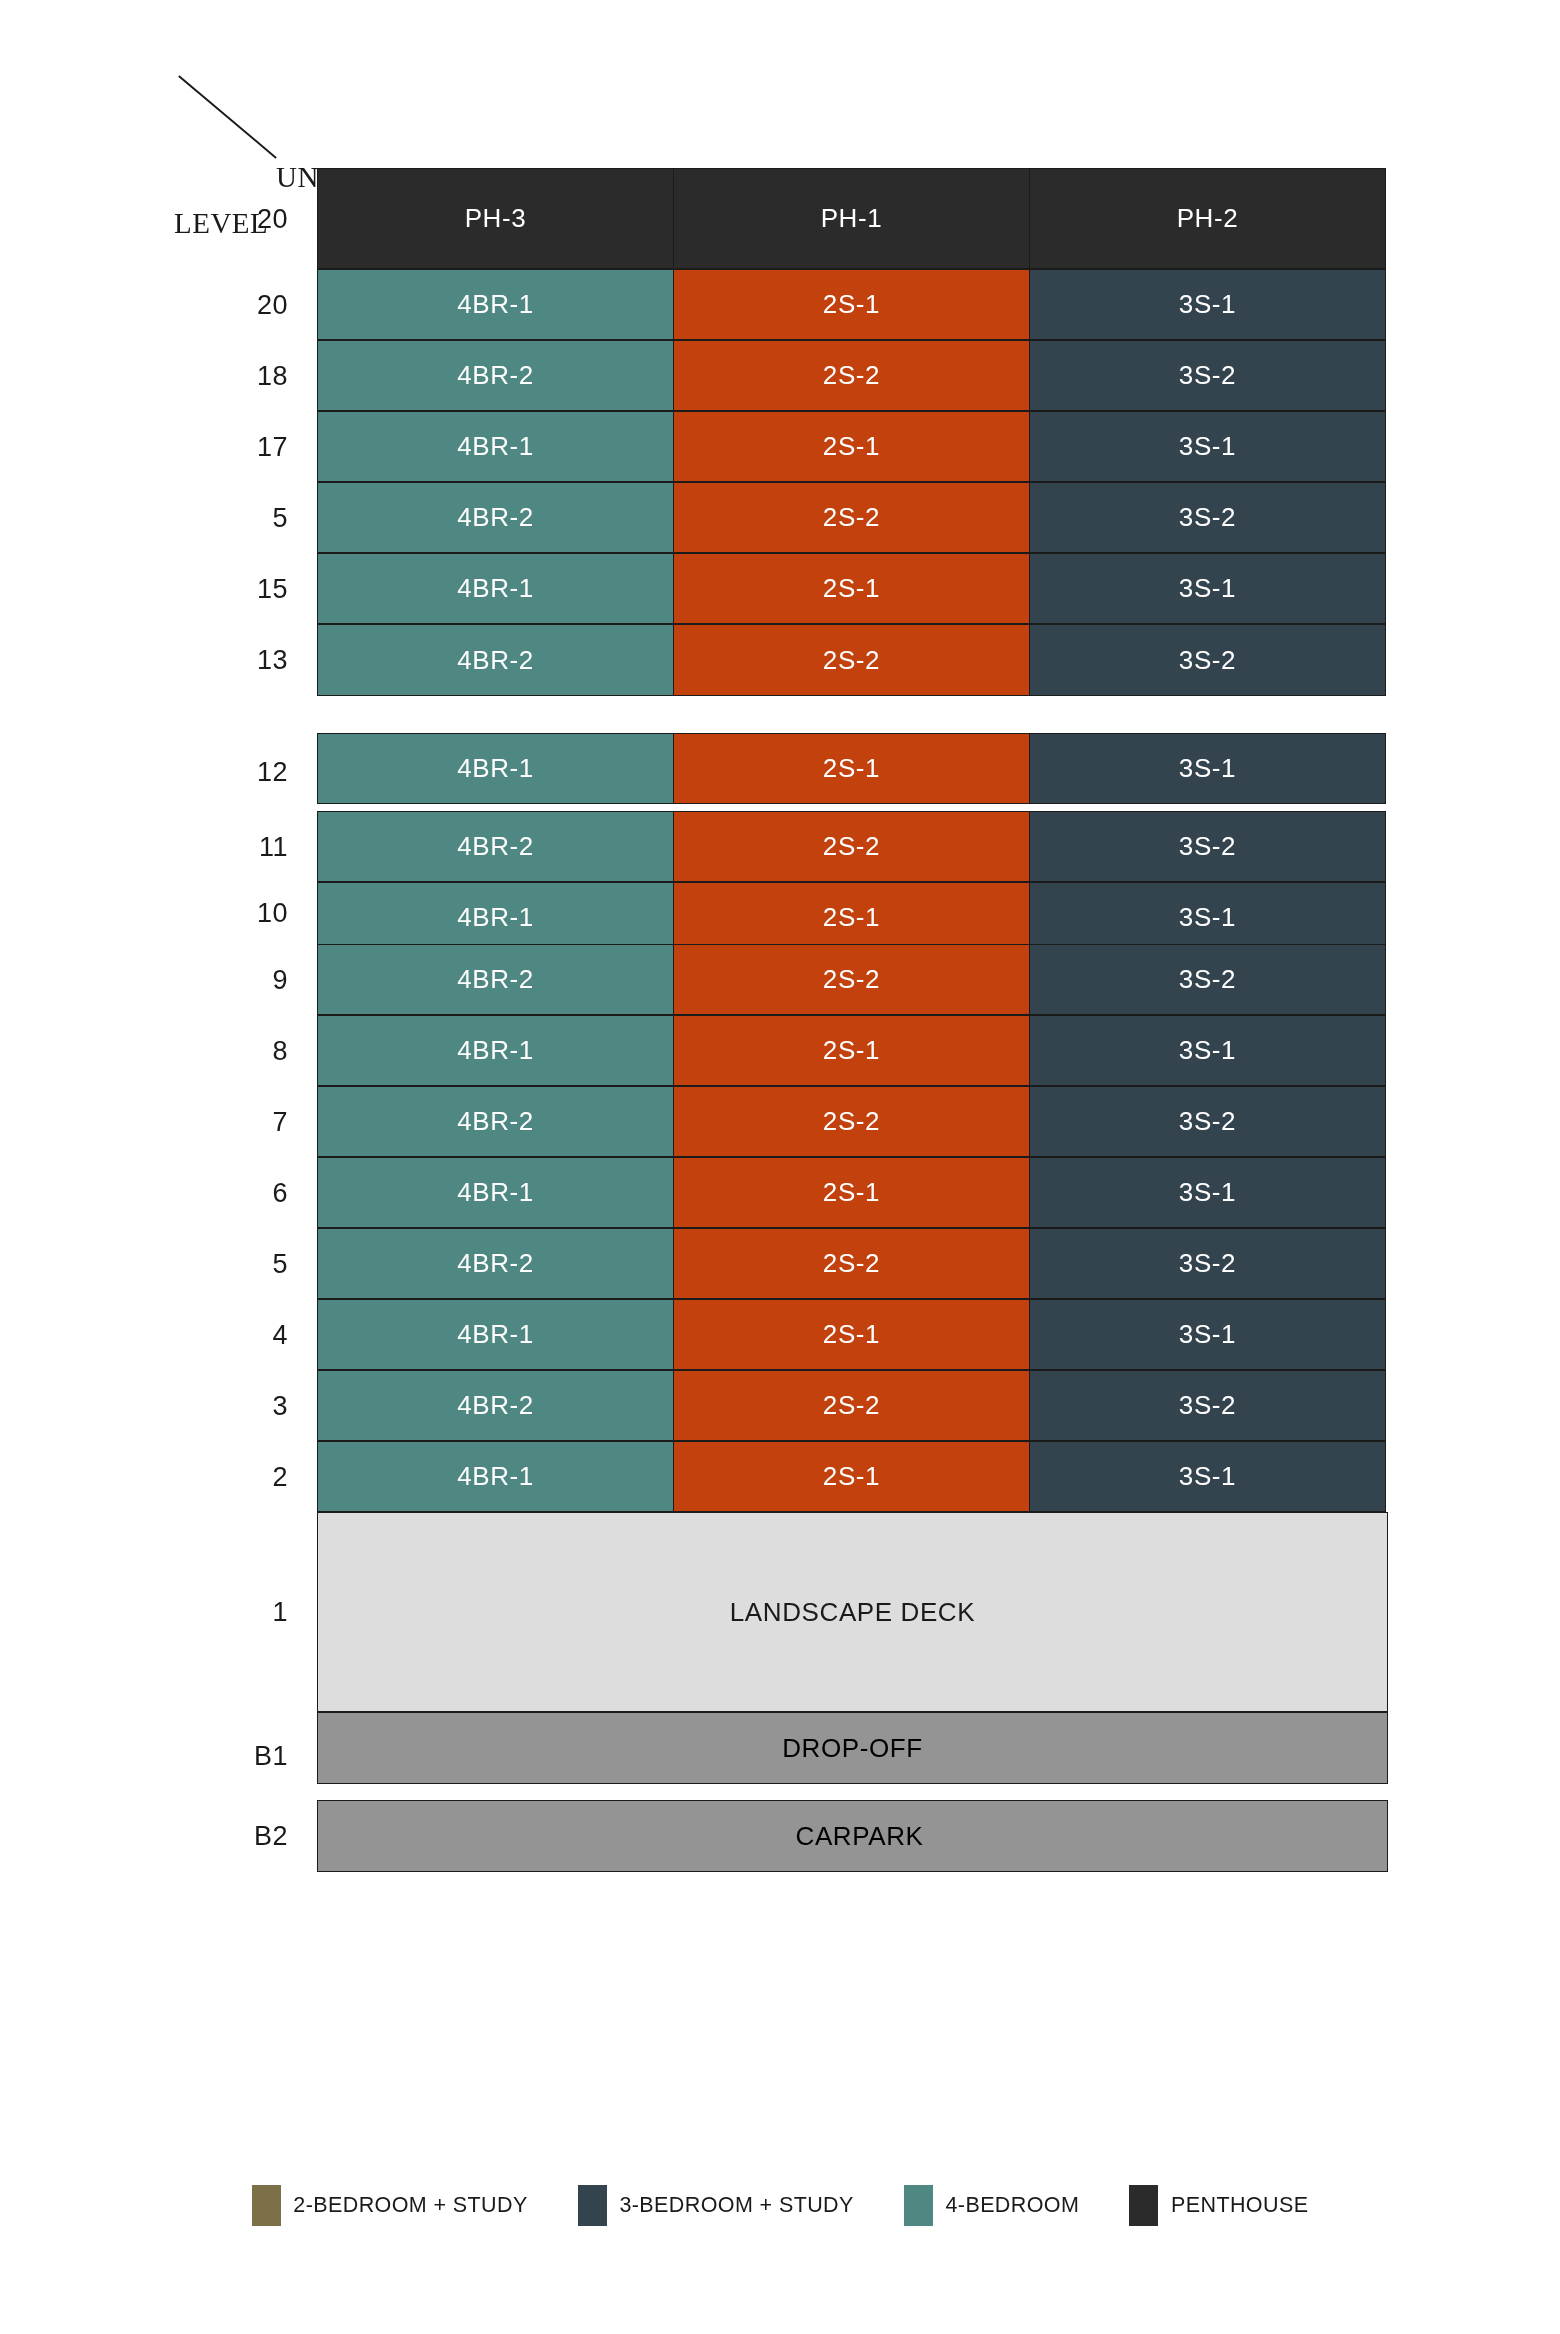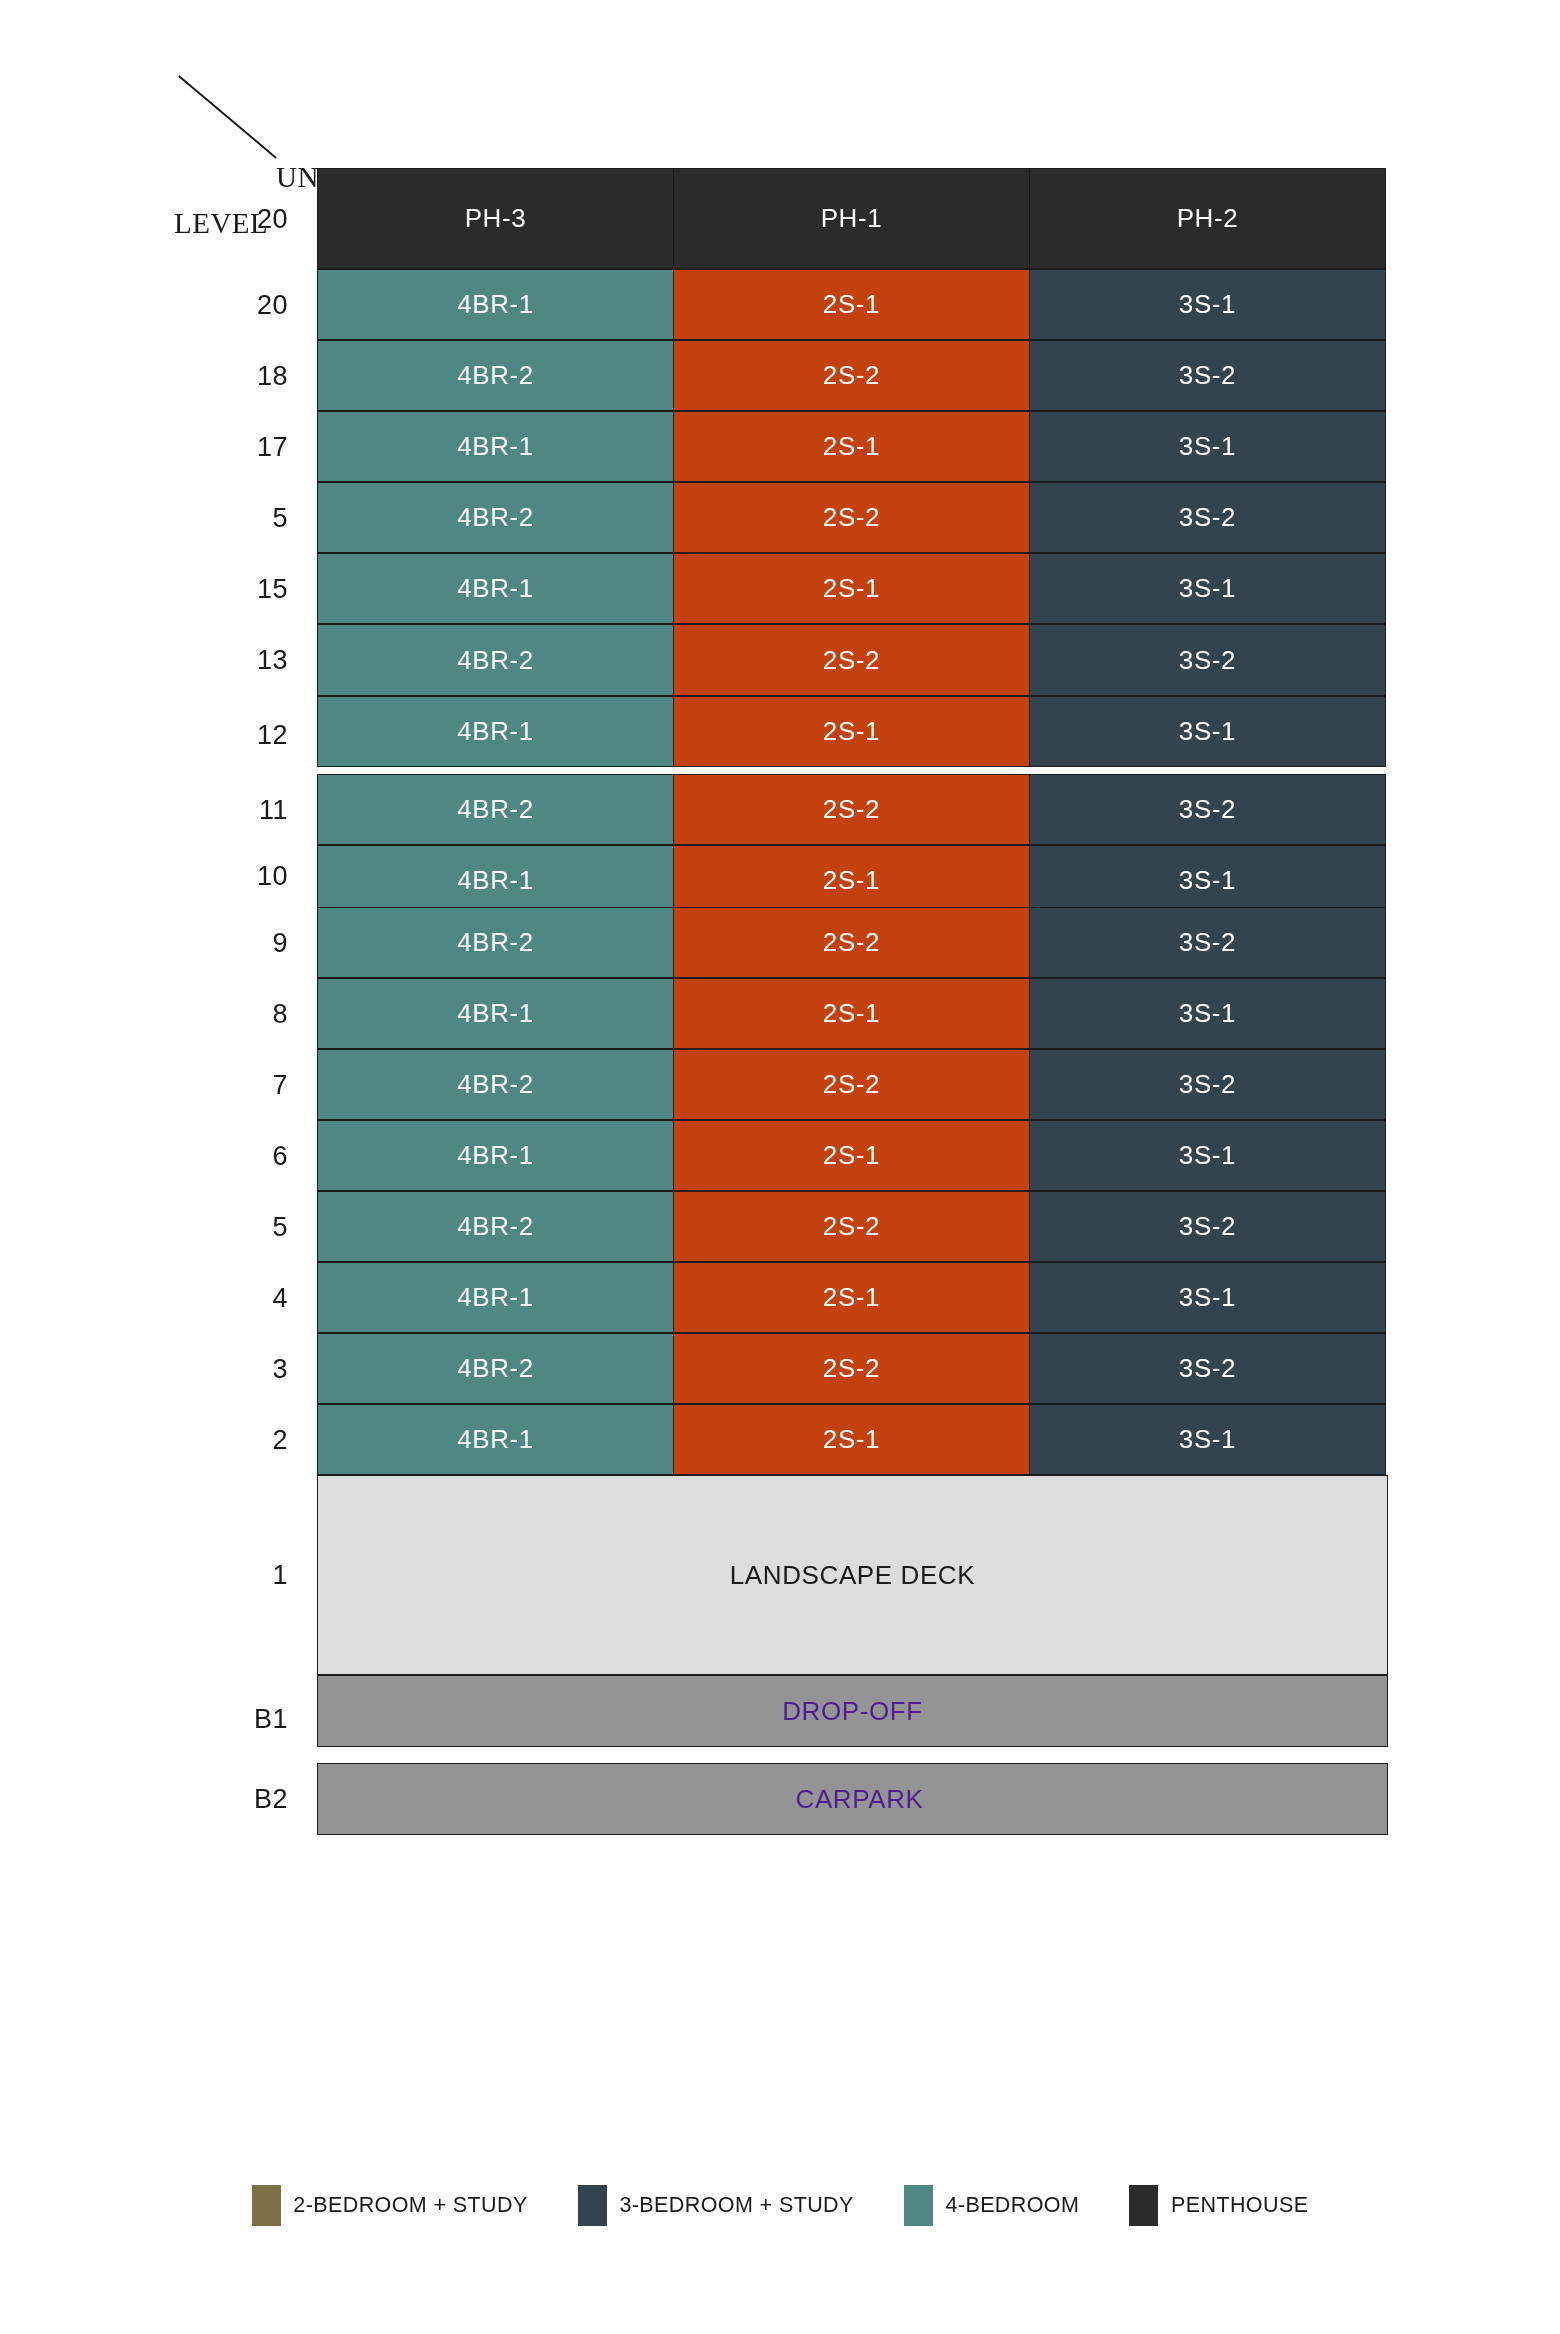--- a/index.html
+++ b/index.html
@@ -97,21 +97,21 @@
     margin-bottom: -1px;
   }
   .cell.w1 { width: 357px; }
   .cell.span3 { width: 1071px; }
 
   .cell.dark   { background: #2b2b2b; }
   .cell.teal   { background: #4f8882; }
   .cell.olive  { background: #c2410c; }
   .cell.navy   { background: #33444f; }
   .cell.light  { background: #dddddd; color: #1a1a1a; }
-  .cell.midgrey{ background: #949494; color: #4c1d95; }
+  .cell.midgrey{ background: #949494; color: #000000; }
 
   
   .level-label {
     position: absolute;
     left: -156px;
     width: 127px;
     text-align: right;
     font-size: 27px;
     color: #1a1a1a;
     top: 50%;
@@ -201,21 +201,21 @@
         <div class="cell teal w1" style="height: 71px;">4BR-1</div>
         <div class="cell olive w1" style="height: 71px;">2S-1</div>
         <div class="cell navy w1" style="height: 71px;">3S-1</div>
       </div>
       <div class="row" style="height: 72px;">
         <div class="level-label">13</div>
         <div class="cell teal w1" style="height: 72px;">4BR-2</div>
         <div class="cell olive w1" style="height: 72px;">2S-2</div>
         <div class="cell navy w1" style="height: 72px;">3S-2</div>
       </div>
-      <div class="row" style="height: 78px;">
+      <div class="row" style="height: 78px; margin-top: 37px;">
         <div class="level-label">12</div>
         <div class="cell teal w1" style="height: 71px;">4BR-1</div>
         <div class="cell olive w1" style="height: 71px;">2S-1</div>
         <div class="cell navy w1" style="height: 71px;">3S-1</div>
       </div>
       <div class="row" style="height: 71px;">
         <div class="level-label">11</div>
         <div class="cell teal w1" style="height: 71px;">4BR-2</div>
         <div class="cell olive w1" style="height: 71px;">2S-2</div>
         <div class="cell navy w1" style="height: 71px;">3S-2</div>

